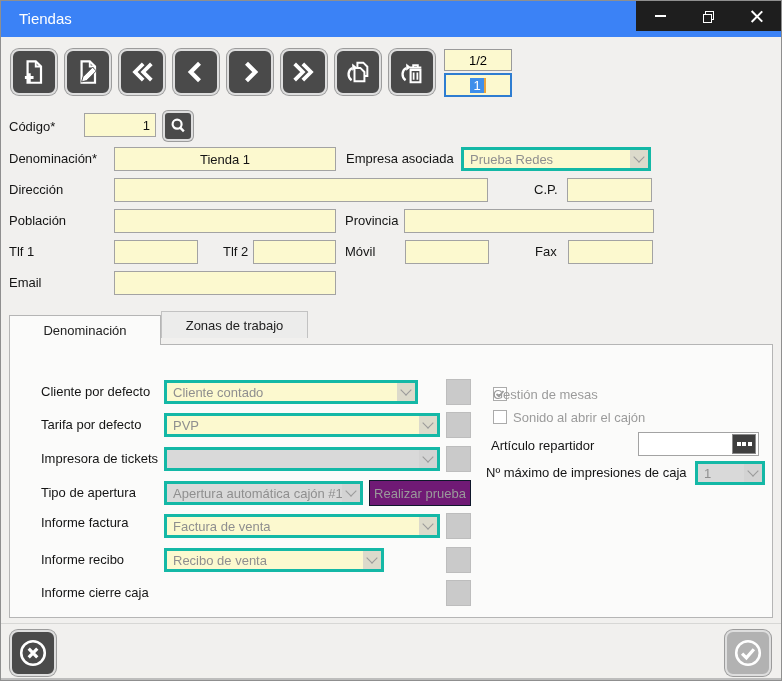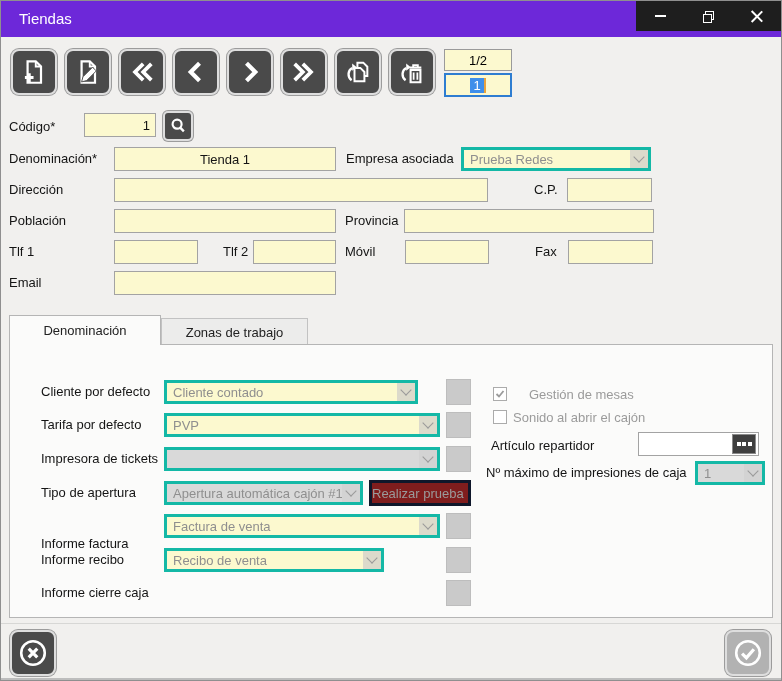--- a/index.html
+++ b/index.html
@@ -1,19 +1,19 @@
 <!DOCTYPE html>
 <html><head>
 <meta charset="utf-8">
 <style>
   html,body{margin:0;padding:0;background:#cfcfcf;font-family:"Liberation Sans","DejaVu Sans",sans-serif;}
   .win{position:relative;width:780px;height:679px;background:#f1f0ee;border:1px solid #8f8f8f;overflow:hidden;
        box-shadow:inset 0 -2px 0 #bdbdbd;}
   
-  .titlebar{position:absolute;left:0;top:0;width:100%;height:36px;background:#6d28d9;}
+  .titlebar{position:absolute;left:0;top:0;width:100%;height:36px;background:#3b82f6;}
   .title{position:absolute;left:18px;top:9px;color:#ffffff;font-size:15px;}
   .winctrls{position:absolute;right:0;top:0;width:145px;height:30px;background:#1e1e1e;display:flex;}
   .wbtn{flex:1;display:flex;align-items:center;justify-content:center;cursor:default;}
   .ico-min{width:11px;height:1.5px;background:#fff;}
   .ico-restore{position:relative;width:10px;height:10px;}
   .ico-restore .r1{position:absolute;left:2px;top:0;width:7px;height:7px;border:1.2px solid #fff;}
   .ico-restore .r2{position:absolute;left:0;top:2.5px;width:7px;height:7px;border:1.2px solid #fff;background:#1e1e1e;}
   .ico-close{position:relative;width:12px;height:12px;}
   .ico-close:before,.ico-close:after{content:"";position:absolute;left:5.3px;top:-1px;width:1.5px;height:15px;background:#fff;}
   .ico-close:before{transform:rotate(45deg);}  .ico-close:after{transform:rotate(-45deg);}
@@ -35,28 +35,28 @@
   .dd{position:absolute;height:24px;box-sizing:border-box;border:3px solid #14b8a6;display:flex;align-items:center;font-size:13px;}
   .dd .dd-val{flex:1;padding:0 6px;color:#8f8f8f;white-space:nowrap;overflow:hidden;}
   .dd .dd-btn{width:18px;height:100%;display:flex;align-items:center;justify-content:center;}
   .dd.yellow{background:#fcf9cf;}
   .dd.yellow .dd-btn{background:#dcdacb;}
   .dd.gray{background:#d9d9d9;}
   .dd.gray .dd-btn{background:#d3d3d3;}
   .chev{width:7px;height:7px;border-right:1.6px solid #9a9a9a;border-bottom:1.6px solid #9a9a9a;
         transform:rotate(45deg);margin-top:-4px;}
   .sq{position:absolute;width:25px;height:26px;background:#cacaca;border:1px solid #bdbdbd;box-sizing:border-box;}
-  .smallbtn{position:absolute;height:26px;background:#7f1d1d;border:3px solid #0f172a;box-sizing:border-box;
-            display:flex;align-items:center;justify-content:flex-start;font-size:13px;color:#9a9a9a;}
+  .smallbtn{position:absolute;height:26px;background:#701a75;border:1px solid #0f172a;box-sizing:border-box;
+            display:flex;align-items:center;justify-content:center;font-size:13px;color:#9a9a9a;}
   .searchbtn{position:absolute;left:162px;top:110px;width:30px;height:30px;background:#4a4a4a;border-radius:5px;
              border:2px solid #dedede;box-shadow:0 0 0 1px #9c9c9c;display:flex;align-items:center;justify-content:center;box-sizing:border-box;}
   
   .tab{position:absolute;box-sizing:border-box;display:flex;align-items:center;justify-content:center;font-size:13px;color:#222;}
   .tab.active{left:8px;top:314px;width:152px;height:30px;background:#fbfbfa;border:1px solid #b5b5b5;border-bottom:none;z-index:3;}
-  .tab.inactive{left:160px;top:317px;width:147px;height:27px;background:#ececeb;border:1px solid #c2c2c2;border-bottom:none;}
+  .tab.inactive{left:160px;top:310px;width:147px;height:27px;background:#ececeb;border:1px solid #c2c2c2;border-bottom:none;}
   .panel{position:absolute;left:8px;top:343px;width:764px;height:274px;background:#fbfbfa;border:1px solid #b5b5b5;box-sizing:border-box;}
   
   .cb{position:absolute;width:14px;height:14px;background:#fff;border:1px solid #ababab;box-sizing:border-box;
       display:flex;align-items:center;justify-content:center;}
   
   .divider{position:absolute;left:0;top:622px;width:100%;height:1px;background:#d7d7d5;}
   .bigbtn{position:absolute;top:629px;width:46px;height:46px;border-radius:8px;border:2px solid #dedede;
           box-shadow:0 0 0 1px #9c9c9c;display:flex;align-items:center;justify-content:center;box-sizing:border-box;}
   .bigbtn.dark{background:#4a4a4a;}
   .bigbtn.gray{background:#b2b2b2;}
@@ -246,21 +246,21 @@
   <div class="dd gray" style="left:163px;top:480px;width:199px">
     <span class="dd-val">Apertura automática cajón #1</span>
     <span class="dd-btn">
         <i class="chev"></i>
       </span>
   </div>
   <div class="smallbtn" style="left:368px;top:479px;width:102px">
     <span>Realizar prueba</span>
   </div>
 
-  <div class="lbl" style="left:40px;top:535px">Informe factura</div>
+  <div class="lbl" style="left:40px;top:514px">Informe factura</div>
   <div class="dd yellow" style="left:163px;top:513px;width:276px">
     <span class="dd-val">Factura de venta</span>
     <span class="dd-btn">
         <i class="chev"></i>
       </span>
   </div>
   <div class="sq" style="left:445px;top:512px"></div>
 
   <div class="lbl" style="left:40px;top:551px">Informe recibo</div>
   <div class="dd yellow" style="left:163px;top:547px;width:220px">
@@ -272,21 +272,21 @@
   <div class="sq" style="left:445px;top:546px"></div>
 
   <div class="lbl" style="left:40px;top:584px">Informe cierre caja</div>
   <div class="sq" style="left:445px;top:579px"></div>
 
   <div class="cb" style="left:492px;top:386px">
     <svg width="10" height="10" viewBox="0 0 10 10">
       <path d="M1.5 5 L4 7.5 L8.5 2" fill="none" stroke="#9b9b9b" stroke-width="1.8"></path>
     </svg>
   </div>
-  <div class="lbl dis" style="left:528px;top:386px">Gestión de mesas</div>
+  <div class="lbl dis" style="left:492px;top:386px">Gestión de mesas</div>
 
   <div class="cb" style="left:492px;top:409px"></div>
   <div class="lbl dis" style="left:512px;top:409px">Sonido al abrir el cajón</div>
 
   <div class="lbl" style="left:490px;top:437px">Artículo repartidor</div>
   <div class="field white" style="left:637px;top:431px;width:121px;padding-right:2px">
     <span style="flex:1"></span>
     <span style="width:22px;height:18px;background:#3f3f3f;border:1px solid #8a8a8a;display:flex;align-items:center;justify-content:center;gap:1.5px">
       <i style="width:4px;height:4px;background:#fff;display:block"></i>
       <i style="width:4px;height:4px;background:#fff;display:block"></i>

